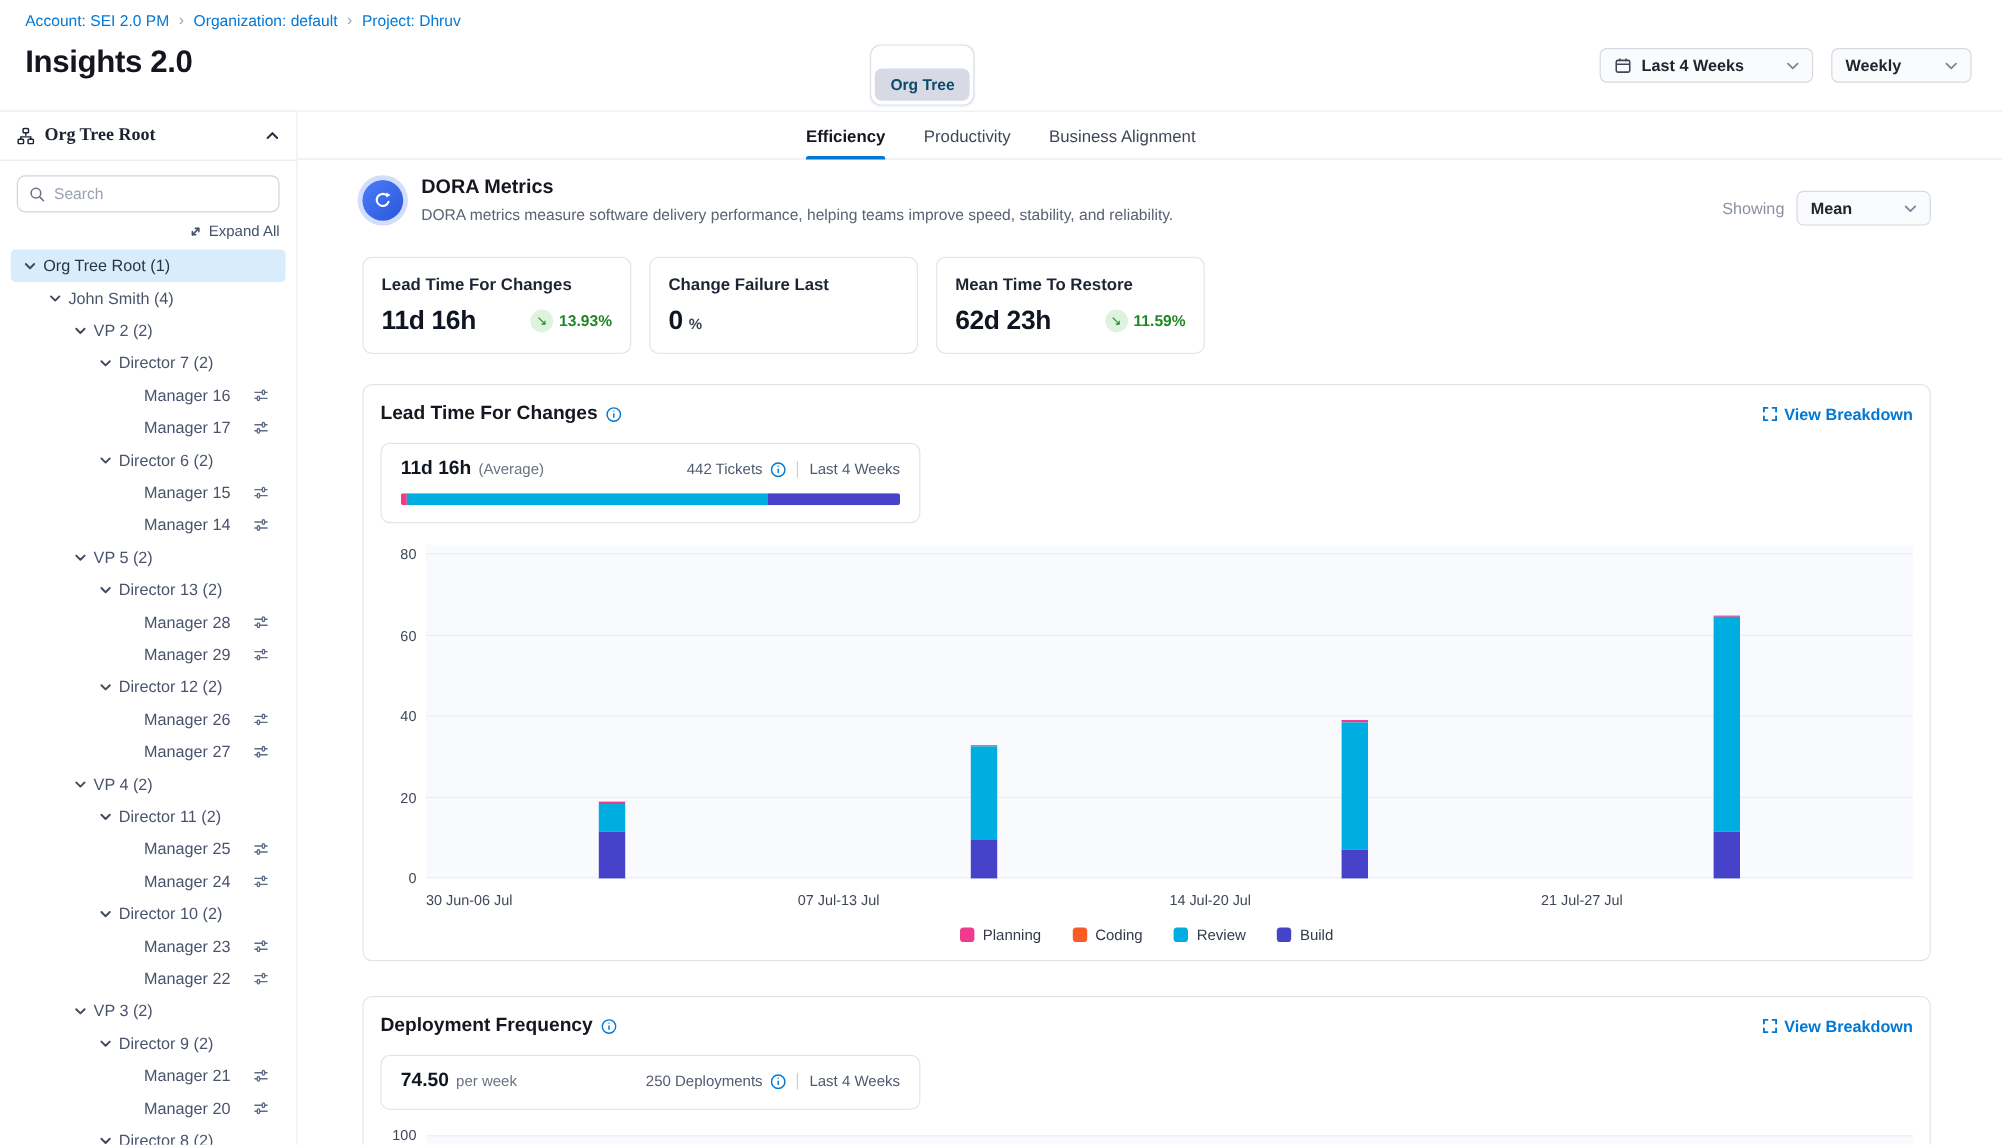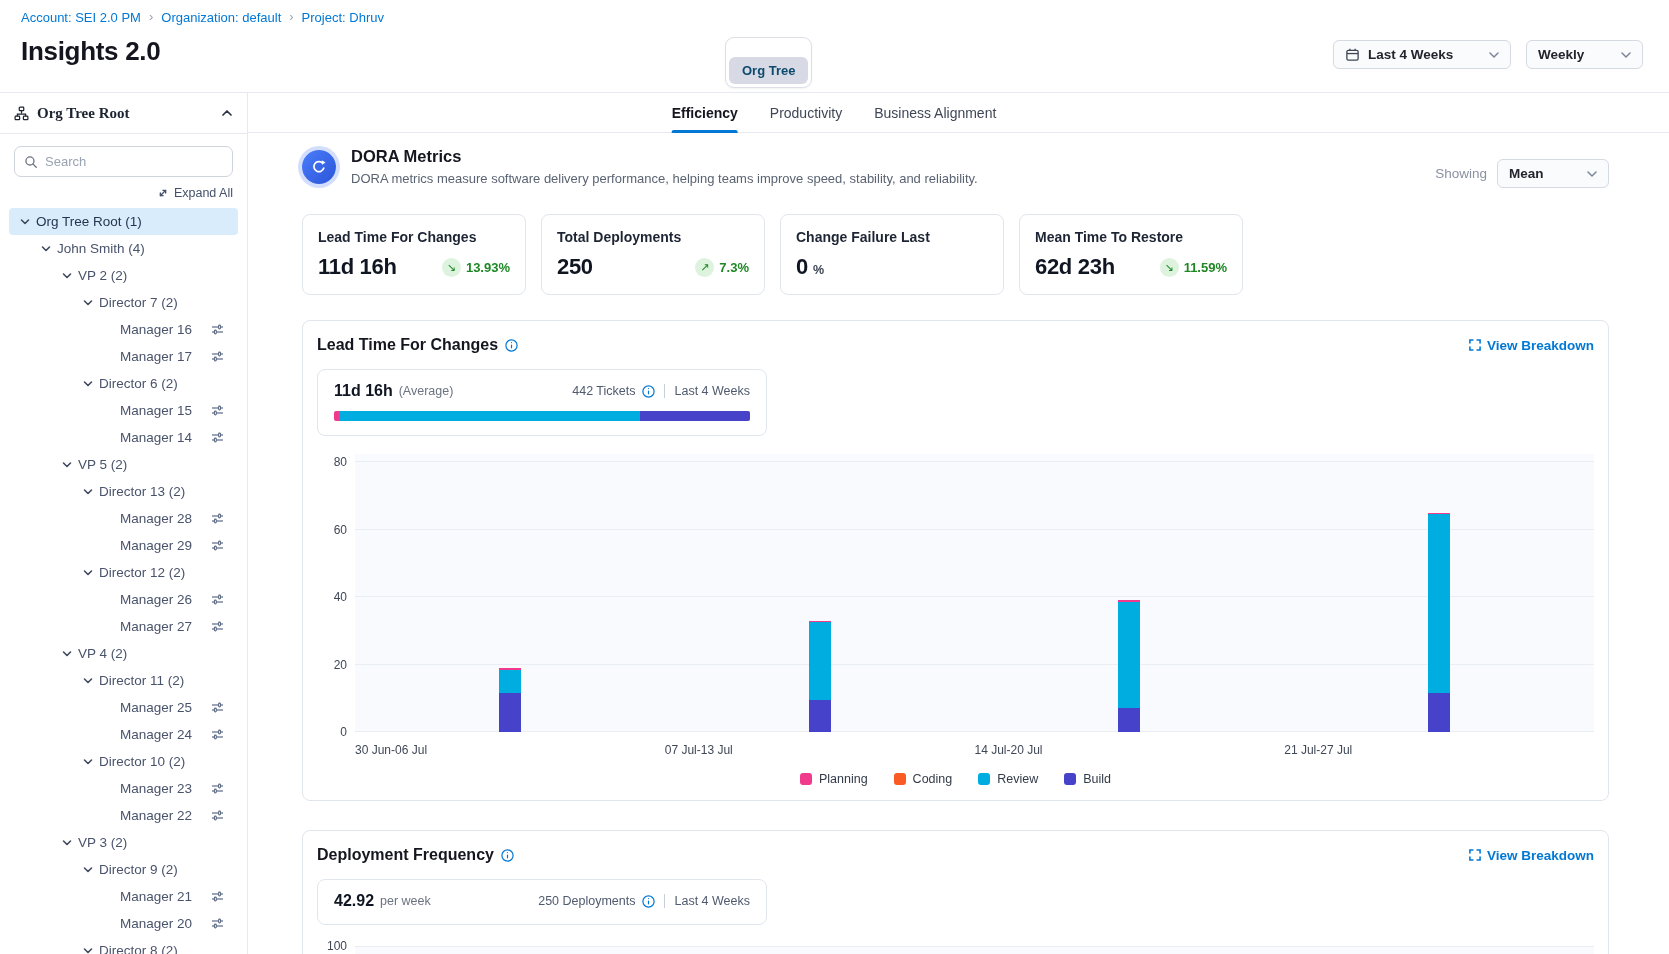--- a/index.html
+++ b/index.html
@@ -430,30 +430,20 @@
             <div class="mcard-label">Lead Time For Changes</div>
             <div class="mcard-row">
               <span class="mcard-value">11d 16h</span>
               <span class="badge">
                 <span class="badge-circle">↘</span>
                 <span class="badge-delta">13.93%</span>
               </span>
             </div>
           </div>
           <div class="mcard">
-            <div class="mcard-label">Total Deployments</div>
-            <div class="mcard-row">
-              <span class="mcard-value">250</span>
-              <span class="badge">
-                <span class="badge-circle">↗</span>
-                <span class="badge-delta">7.3%</span>
-              </span>
-            </div>
-          </div>
-          <div class="mcard">
             <div class="mcard-label">Change Failure Last</div>
             <div class="mcard-row">
               <span class="mcard-value">0</span>
               <span class="mcard-unit">%</span>
             </div>
           </div>
           <div class="mcard">
             <div class="mcard-label">Mean Time To Restore</div>
             <div class="mcard-row">
               <span class="mcard-value">62d 23h</span>
@@ -580,21 +570,21 @@
           <div class="view-breakdown">
             <svg width="12" height="12" viewBox="0 0 13 13">
                 <path d="M1 4.2V1h3.2M8.8 1H12v3.2M12 8.8V12H8.8M4.2 12H1V8.8" fill="none" stroke="#0278d5" stroke-width="1.7" stroke-linecap="round"></path>
               </svg>
             <span>View Breakdown</span>
           </div>
         </div>
 
         <div class="summary-box">
           <div class="summary-top">
-            <span class="summary-value">42.92</span>
+            <span class="summary-value">74.50</span>
             <span class="summary-qual">per week</span>
             <div class="summary-meta">
               <span>250 Deployments</span>
               <svg width="13" height="13" viewBox="0 0 13 13" style="cursor:pointer">
                   <circle cx="6.5" cy="6.5" r="5.6" fill="none" stroke="#0278d5" stroke-width="1.2"></circle>
                   <rect x="5.9" y="5.4" width="1.2" height="4" rx="0.6" fill="#0278d5"></rect>
                   <rect x="5.9" y="3" width="1.2" height="1.2" rx="0.6" fill="#0278d5"></rect>
                 </svg>
               <span class="vdiv"></span>
               <span>Last 4 Weeks</span>

